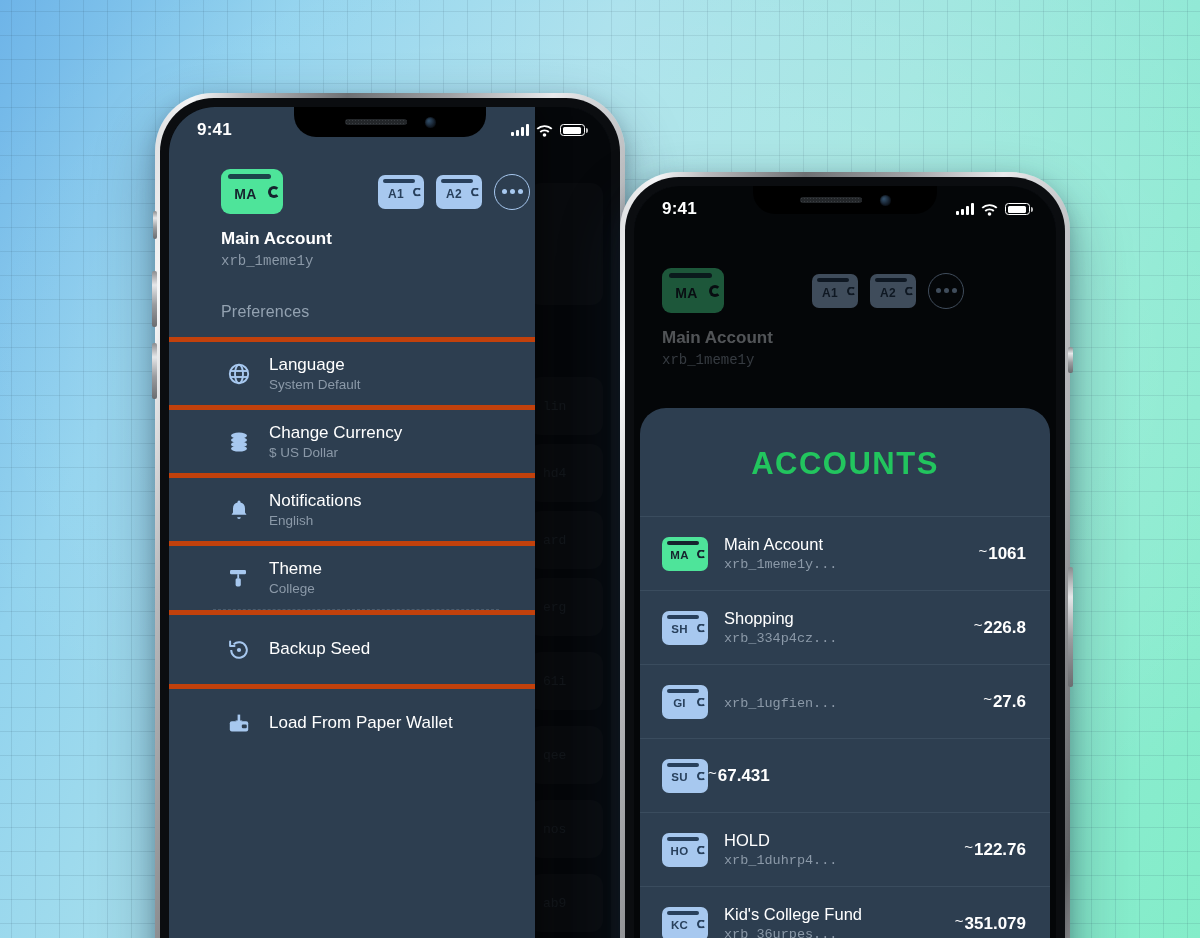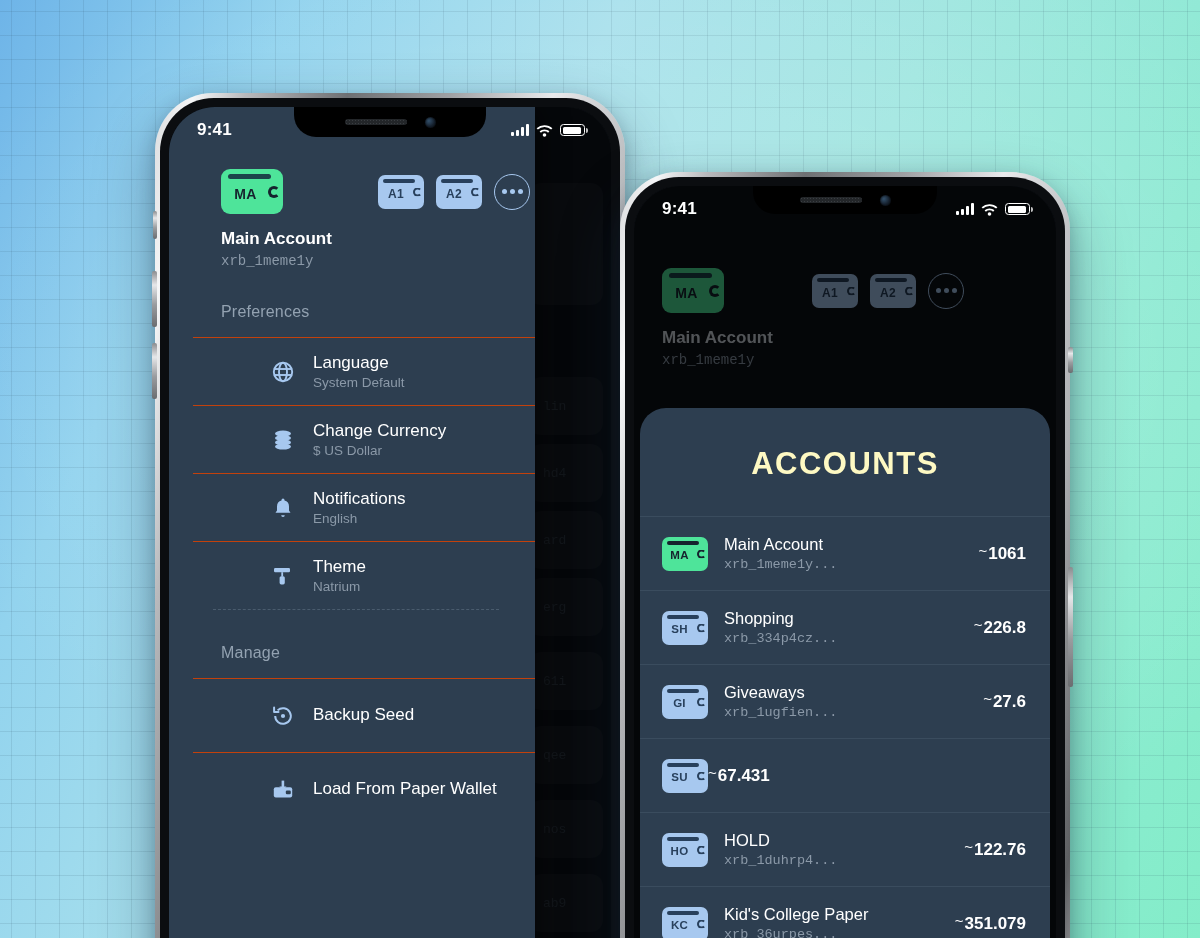--- a/index.html
+++ b/index.html
@@ -171,23 +171,22 @@
 
   .acct-name { margin-top: 15px; font-size: 17px; font-weight:700; color:#fff; }
   .acct-addr { margin-top: 4px; font-family:"Liberation Mono", monospace; font-size: 14px; color:#8b99a8;}
 
   .section-label {
     padding: 34px 0 16px 52px; font-size: 16px; color:#93a2b1; letter-spacing:.2px;
   }
   .drawer-list { }
   .drw-item {
     display:flex; align-items:center;
-    height: 68px; padding-left: 72px;
-    border-top: 1px solid #c2410c;
-    margin-left: 24px;
+    height: 68px; padding-left: 52px;
+    border-top: 5px solid #c2410c;
   }
   .drw-item .ico { width: 36px; flex:none; display:flex; align-items:center; justify-content:center; color:#a7c8ef;}
   .drw-text { margin-left: 12px; }
   .drw-title { font-size: 17px; color:#fff; font-weight:400; line-height:1.2;}
   .drw-sub { font-size: 13.5px; color:#8b99a8; margin-top:2px;}
   .drw-item.tall { height: 74px; }
   .sep-dash { margin: 0 36px 0 44px; border-top: 1px dashed #4a5c6e; }
 
   
   #phone2 { left: 620px; top: 172px; width: 450px; height: 960px; }
@@ -195,21 +194,21 @@
   #p2-dim { position:absolute; inset:0; background: rgba(0,0,0,.62); z-index:5;}
   .p2-head { position:absolute; top: 82px; left: 28px; right: 24px; z-index:4; }
   .p2-head .acct-name { color:#d6dde5; }
 
   .sheet {
     position:absolute; left:6px; right:6px; top: 222px; bottom:0;
     background:#2d3e50; border-radius: 26px 26px 0 0;
     z-index: 10; overflow:hidden;
   }
   .sheet-title {
-    text-align:center; color:#fef9c3; font-weight:700;
+    text-align:center; color:#22c55e; font-weight:700;
     font-size: 31px; letter-spacing: 1.5px; padding: 38px 11px 34px;
   }
   .acct-row {
     display:flex; align-items:center;
     height: 74px; padding: 0 24px 0 22px;
     border-top: 1px solid #3a4c5e;
   }
   .acct-row .txt { margin-left: 16px; flex: 1 1 auto; min-width:0;}
   .acct-row .nm { font-size: 16.5px; color:#fff; }
   .acct-row .ad { font-family:"Liberation Mono", monospace; font-size:13.5px; color:#8b99a8; margin-top:3px;}
@@ -347,28 +346,27 @@
             <div class="drw-item">
               <div class="ico">
                 <svg width="24" height="24" viewBox="0 0 24 24" fill="currentColor">
                     <rect x="3" y="4" width="16" height="4.2" rx="1.2"></rect>
                     <rect x="10.3" y="8.2" width="1.8" height="4.4"></rect>
                     <rect x="8.6" y="12.2" width="5.2" height="8.2" rx="1.6"></rect>
                   </svg>
               </div>
               <div class="drw-text">
                 <div class="drw-title">Theme</div>
-                <div class="drw-sub">Natrium</div>
+                <div class="drw-sub">College</div>
               </div>
             </div>
 
           </div>
 
           <div class="sep-dash"></div>
-          <div class="section-label">Manage</div>
 
           <div class="drawer-list">
 
             <div class="drw-item tall">
               <div class="ico">
                 <svg width="24" height="24" viewBox="0 0 24 24" fill="none" stroke="currentColor" stroke-width="2">
                     <path d="M4.2 12a7.8 7.8 0 1 0 2.4-5.6"></path>
                     <polyline points="3.1,3.6 3.1,8.0 7.5,8.0" stroke-linecap="round" stroke-linejoin="round"></polyline>
                     <circle cx="12" cy="12" r="2.1" fill="currentColor" stroke="none"></circle>
                   </svg>
@@ -491,21 +489,20 @@
               <div class="bal"><span class="tilde">~</span><span>226.8</span></div>
             </div>
 
             <div class="acct-row">
               <div class="aw blue">
                 <div class="flap"></div>
                 <div class="ini">GI</div>
                 <div class="clasp"></div>
               </div>
               <div class="txt">
-                <div class="nm">Giveaways</div>
                 <div class="ad">xrb_1ugfien...</div>
               </div>
               <div class="bal"><span class="tilde">~</span><span>27.6</span></div>
             </div>
 
             <div class="acct-row">
               <div class="aw blue">
                 <div class="flap"></div>
                 <div class="ini">SU</div>
                 <div class="clasp"></div>
@@ -526,21 +523,21 @@
               <div class="bal"><span class="tilde">~</span><span>122.76</span></div>
             </div>
 
             <div class="acct-row">
               <div class="aw blue">
                 <div class="flap"></div>
                 <div class="ini">KC</div>
                 <div class="clasp"></div>
               </div>
               <div class="txt">
-                <div class="nm">Kid's College Paper</div>
+                <div class="nm">Kid's College Fund</div>
                 <div class="ad">xrb_36urpes...</div>
               </div>
               <div class="bal"><span class="tilde">~</span><span>351.079</span></div>
             </div>
           </div>
         </div>
 
         <div class="statusbar" style="z-index:30;">
           <div>9:41</div>
           <div class="sb-right">

